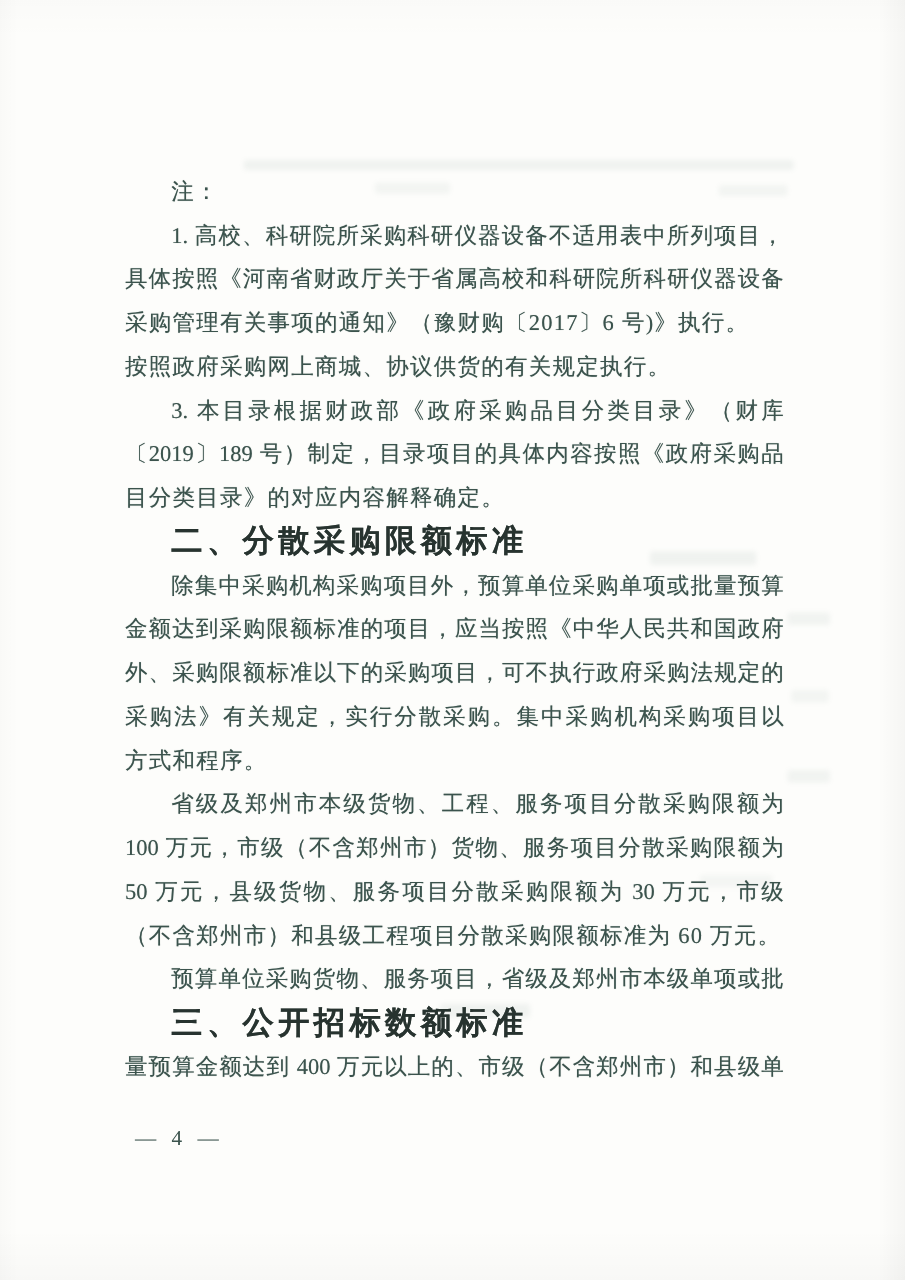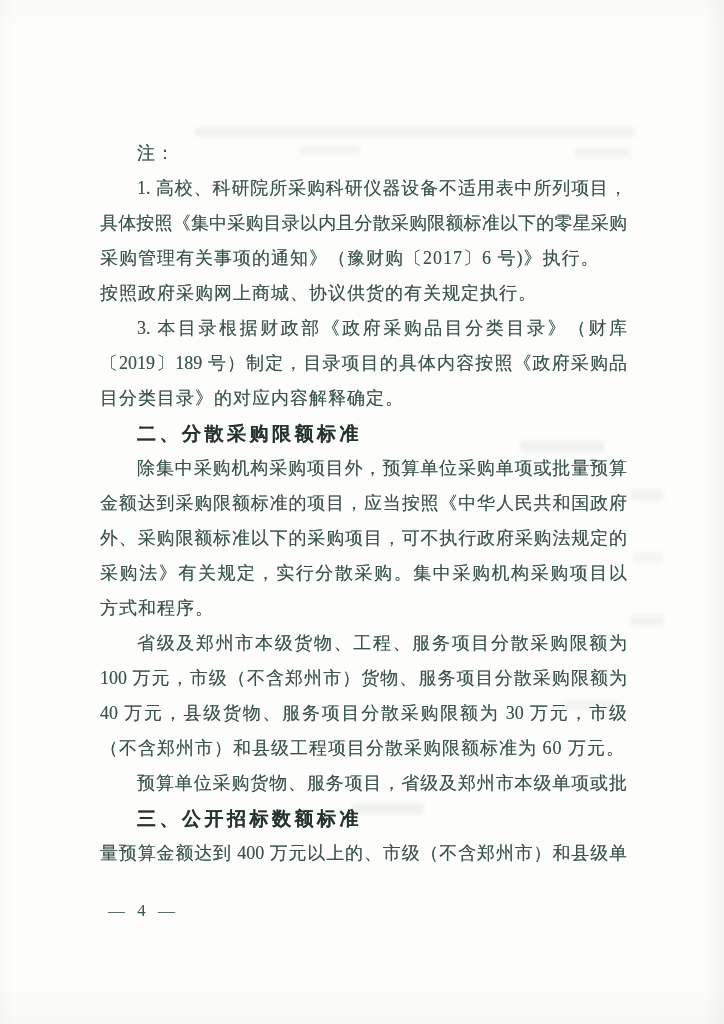--- a/index.html
+++ b/index.html
@@ -50,21 +50,21 @@
     text-align: justify;
     text-align-last: justify;
     letter-spacing: 0;
   }
   .line.indent {
     text-indent: 37px;
   }
   .line.heading {
     font-family: Liberation Serif, serif;
     font-weight: bold;
-    font-size: 19px;
+    font-size: 25px;
     letter-spacing: 3.5px;
     color: var(--heading-ink, #27332f);
     text-shadow: 0 0 0.5px rgba(39,51,47,0.7);
   }
   .page-number {
     position: absolute;
     left: 108px;
     top: 896px;
     font-size: 17px;
     letter-spacing: 4px;
@@ -83,35 +83,35 @@
   <div class="ghost" style="left:520px; top:441px; width:85px; height:11px; opacity:0.10;"></div>
   <div class="ghost" style="left:630px; top:490px; width:34px; height:10px; opacity:0.09;"></div>
   <div class="ghost" style="left:633px; top:552px; width:30px; height:10px; opacity:0.08;"></div>
   <div class="ghost" style="left:630px; top:616px; width:34px; height:10px; opacity:0.09;"></div>
   <div class="ghost" style="left:560px; top:700px; width:58px; height:10px; opacity:0.07;"></div>
   <div class="ghost" style="left:352px; top:803px; width:72px; height:11px; opacity:0.10;"></div>
 
   <div class="content">
       <div class="line indent">注：</div>
       <div class="line indent justify">1. 高校、科研院所采购科研仪器设备不适用表中所列项目，</div>
-      <div class="line justify">具体按照《集中采购目录以内且分散采购限额标准以下的零星采购</div>
+      <div class="line justify">具体按照《河南省财政厅关于省属高校和科研院所科研仪器设备</div>
       <div class="line">采购管理有关事项的通知》（豫财购〔2017〕6 号)》执行。</div>
       <div class="line">按照政府采购网上商城、协议供货的有关规定执行。</div>
       <div class="line indent justify">3. 本目录根据财政部《政府采购品目分类目录》（财库</div>
       <div class="line justify">〔2019〕189 号）制定，目录项目的具体内容按照《政府采购品</div>
       <div class="line">目分类目录》的对应内容解释确定。</div>
       <div class="line indent heading">二、分散采购限额标准</div>
       <div class="line indent justify">除集中采购机构采购项目外，预算单位采购单项或批量预算</div>
       <div class="line justify">金额达到采购限额标准的项目，应当按照《中华人民共和国政府</div>
       <div class="line justify">外、采购限额标准以下的采购项目，可不执行政府采购法规定的</div>
       <div class="line justify">采购法》有关规定，实行分散采购。集中采购机构采购项目以</div>
       <div class="line">方式和程序。</div>
       <div class="line indent justify">省级及郑州市本级货物、工程、服务项目分散采购限额为</div>
       <div class="line justify">100 万元，市级（不含郑州市）货物、服务项目分散采购限额为</div>
-      <div class="line justify">40 万元，县级货物、服务项目分散采购限额为 30 万元，市级</div>
+      <div class="line justify">50 万元，县级货物、服务项目分散采购限额为 30 万元，市级</div>
       <div class="line">（不含郑州市）和县级工程项目分散采购限额标准为 60 万元。</div>
       <div class="line indent justify">预算单位采购货物、服务项目，省级及郑州市本级单项或批</div>
       <div class="line indent heading">三、公开招标数额标准</div>
       <div class="line justify">量预算金额达到 400 万元以上的、市级（不含郑州市）和县级单</div>
     </div>
 
   <div class="page-number">— 4 —</div>
 
 </div>
 

